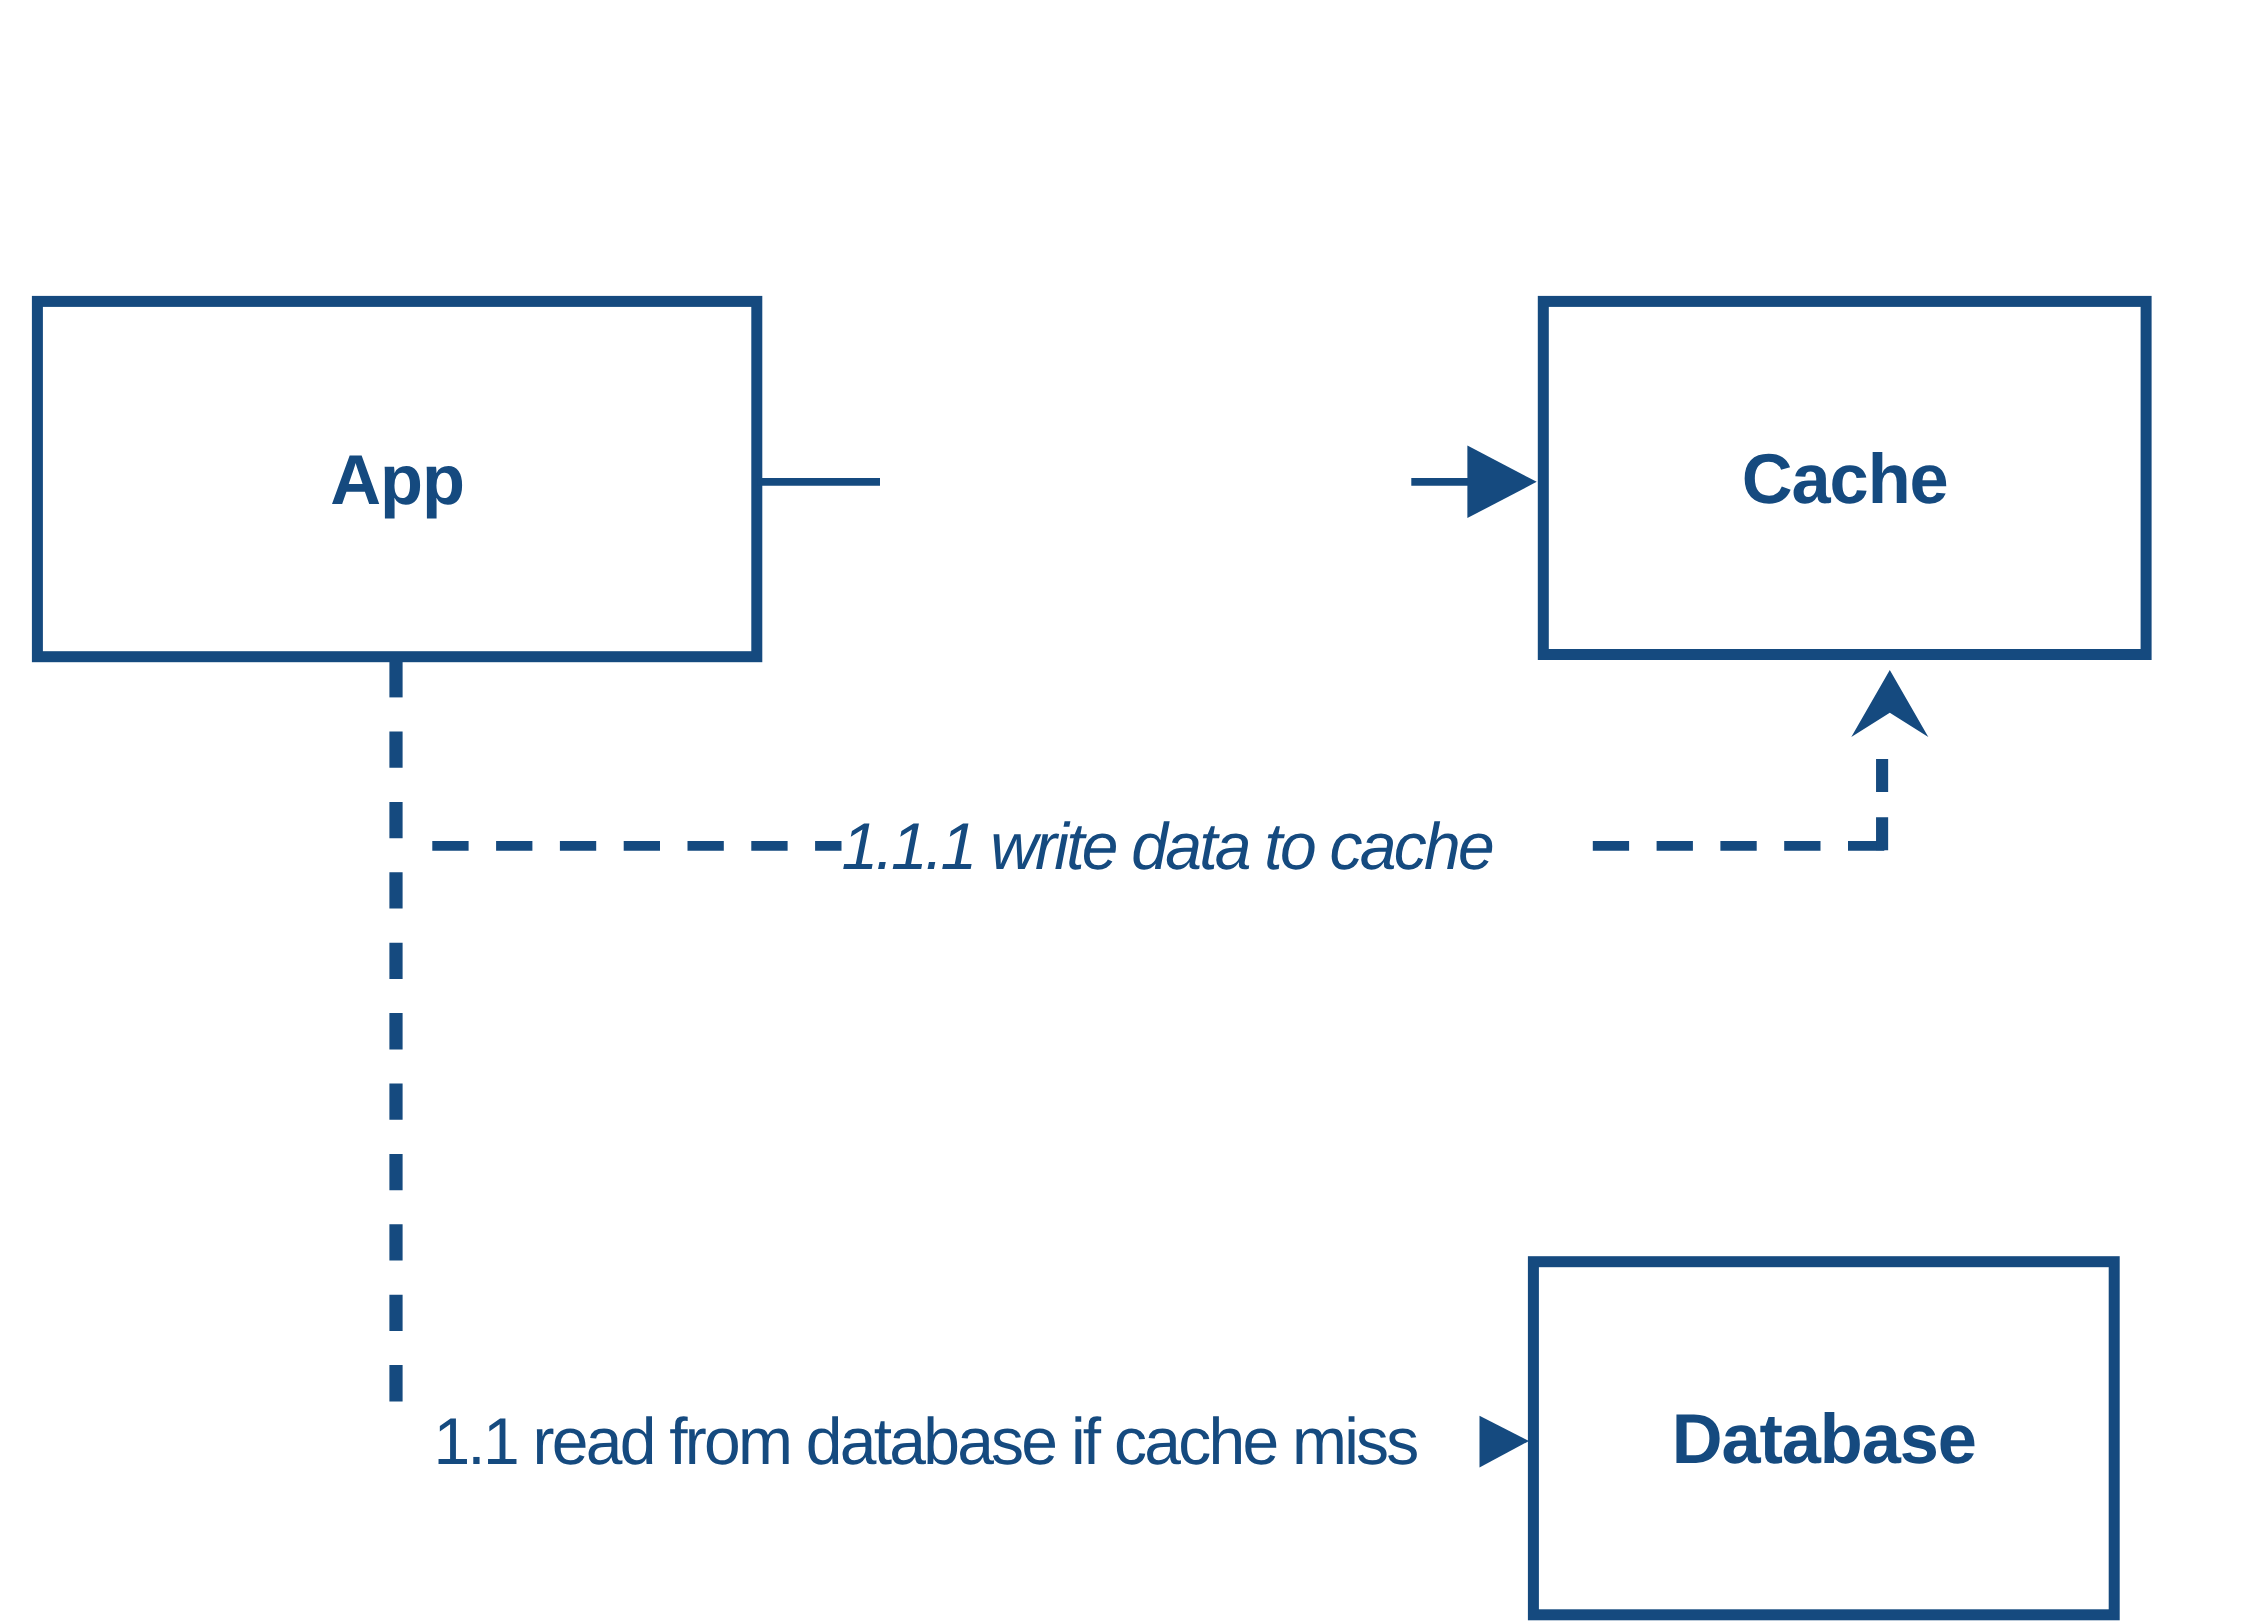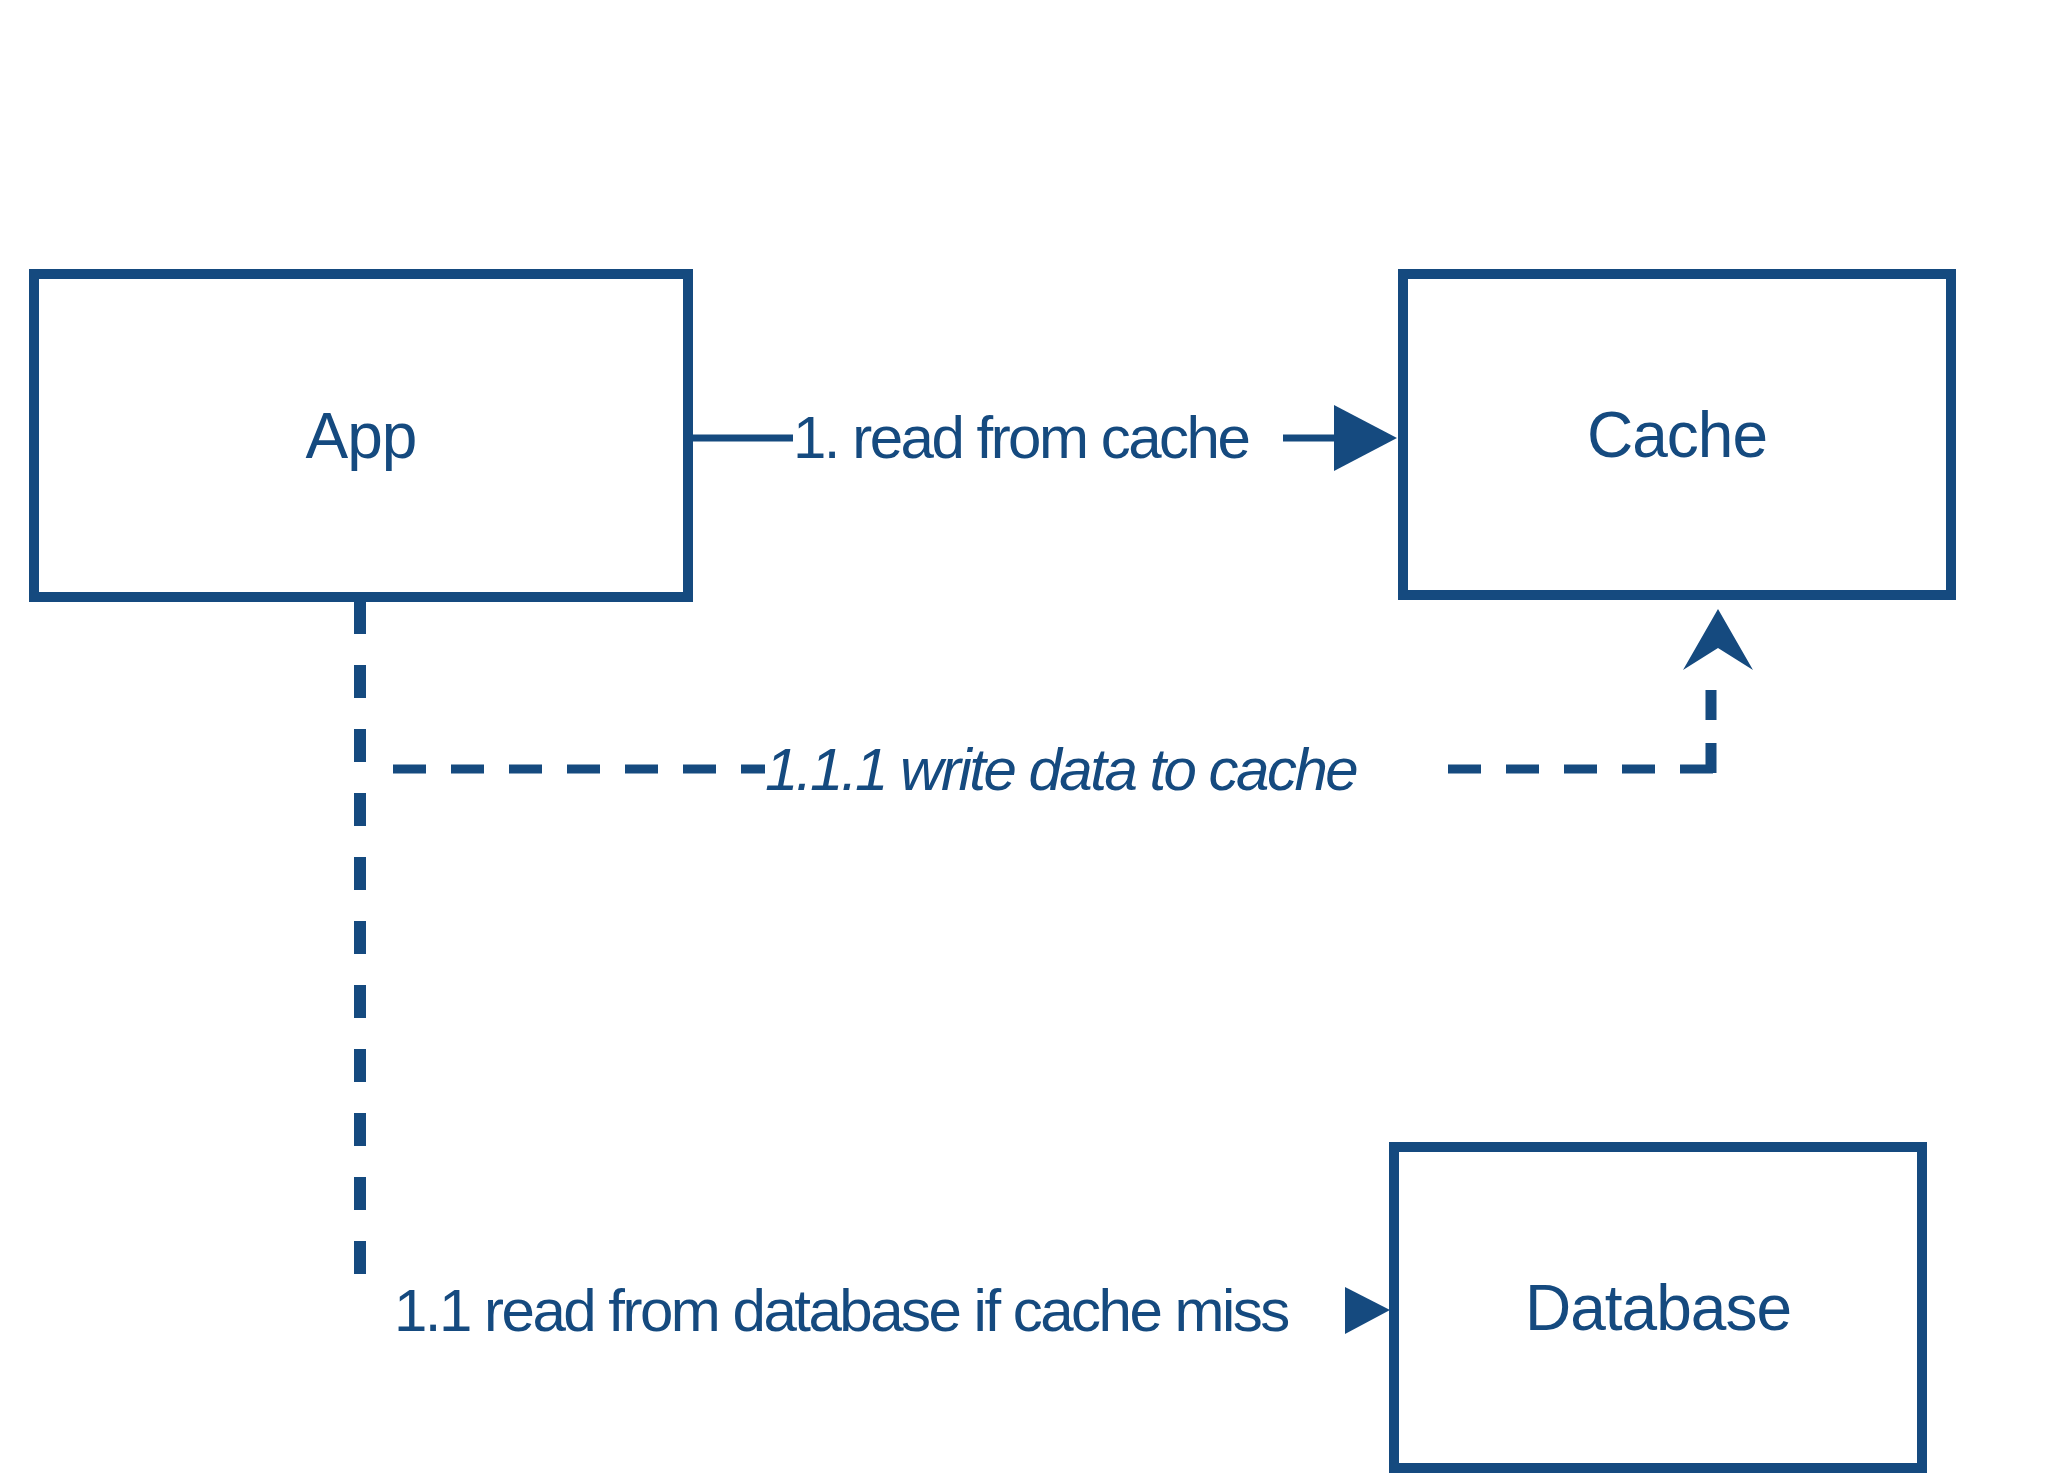--- a/index.html
+++ b/index.html
@@ -17,21 +17,21 @@
     font-size: 66px; line-height: 72px; font-weight: bold;
     letter-spacing: -1px; color: var(--navy); margin: 0;
   }
 
   .node {
     position: absolute; box-sizing: border-box;
     border: 10px solid var(--navy); background: #ffffff;
     display: flex; align-items: center; justify-content: center;
   }
   .node .node-label {
-    font-size: 64px; font-weight: normal; letter-spacing: -1px;
+    font-size: 64px; font-weight: bold; letter-spacing: -1px;
     color: var(--navy); white-space: nowrap; text-align: right;
   }
   .node-app      { left: 29px;   top: 269px;  width: 664px; height: 333px; }
   .node-cache    { left: 1398px; top: 269px;  width: 558px; height: 331px; }
   .node-database { left: 1389px; top: 1142px; width: 538px; height: 331px; }
 
   .edges-layer { position: absolute; left: 0; top: 0; width: 2048px; height: 1476px; }
   .ln  { stroke: var(--navy); fill: none; }
   .fl  { fill: var(--navy); stroke: none; }
 
@@ -71,19 +71,18 @@
     <rect class="fl" x="354" y="600" width="12" height="34"></rect>
     <line class="ln" x1="360" y1="665" x2="360" y2="1292" stroke-width="12" stroke-dasharray="33 31"></line>
     <polygon class="fl" points="1345,1287 1345,1334 1390,1310"></polygon>
 
     <line class="ln" x1="393" y1="769" x2="772" y2="769" stroke-width="9" stroke-dasharray="33 25"></line>
     <line class="ln" x1="1448" y1="769" x2="1716" y2="769" stroke-width="9" stroke-dasharray="33 25"></line>
     <line class="ln" x1="1711" y1="773" x2="1711" y2="672" stroke-width="11" stroke-dasharray="30 23"></line>
     <polygon class="fl" points="1718,609 1683,670 1718,648 1753,670"></polygon>
   </svg>
 
-  <div class="edge-label label-read-cache">1. read from cache</div>
 
   <div class="edge-label label-write-cache">1.1.1 write data to cache</div>
 
   <div class="edge-label label-read-db">1.1 read from database if cache miss</div>
 
 </div>
 
 </body></html>

